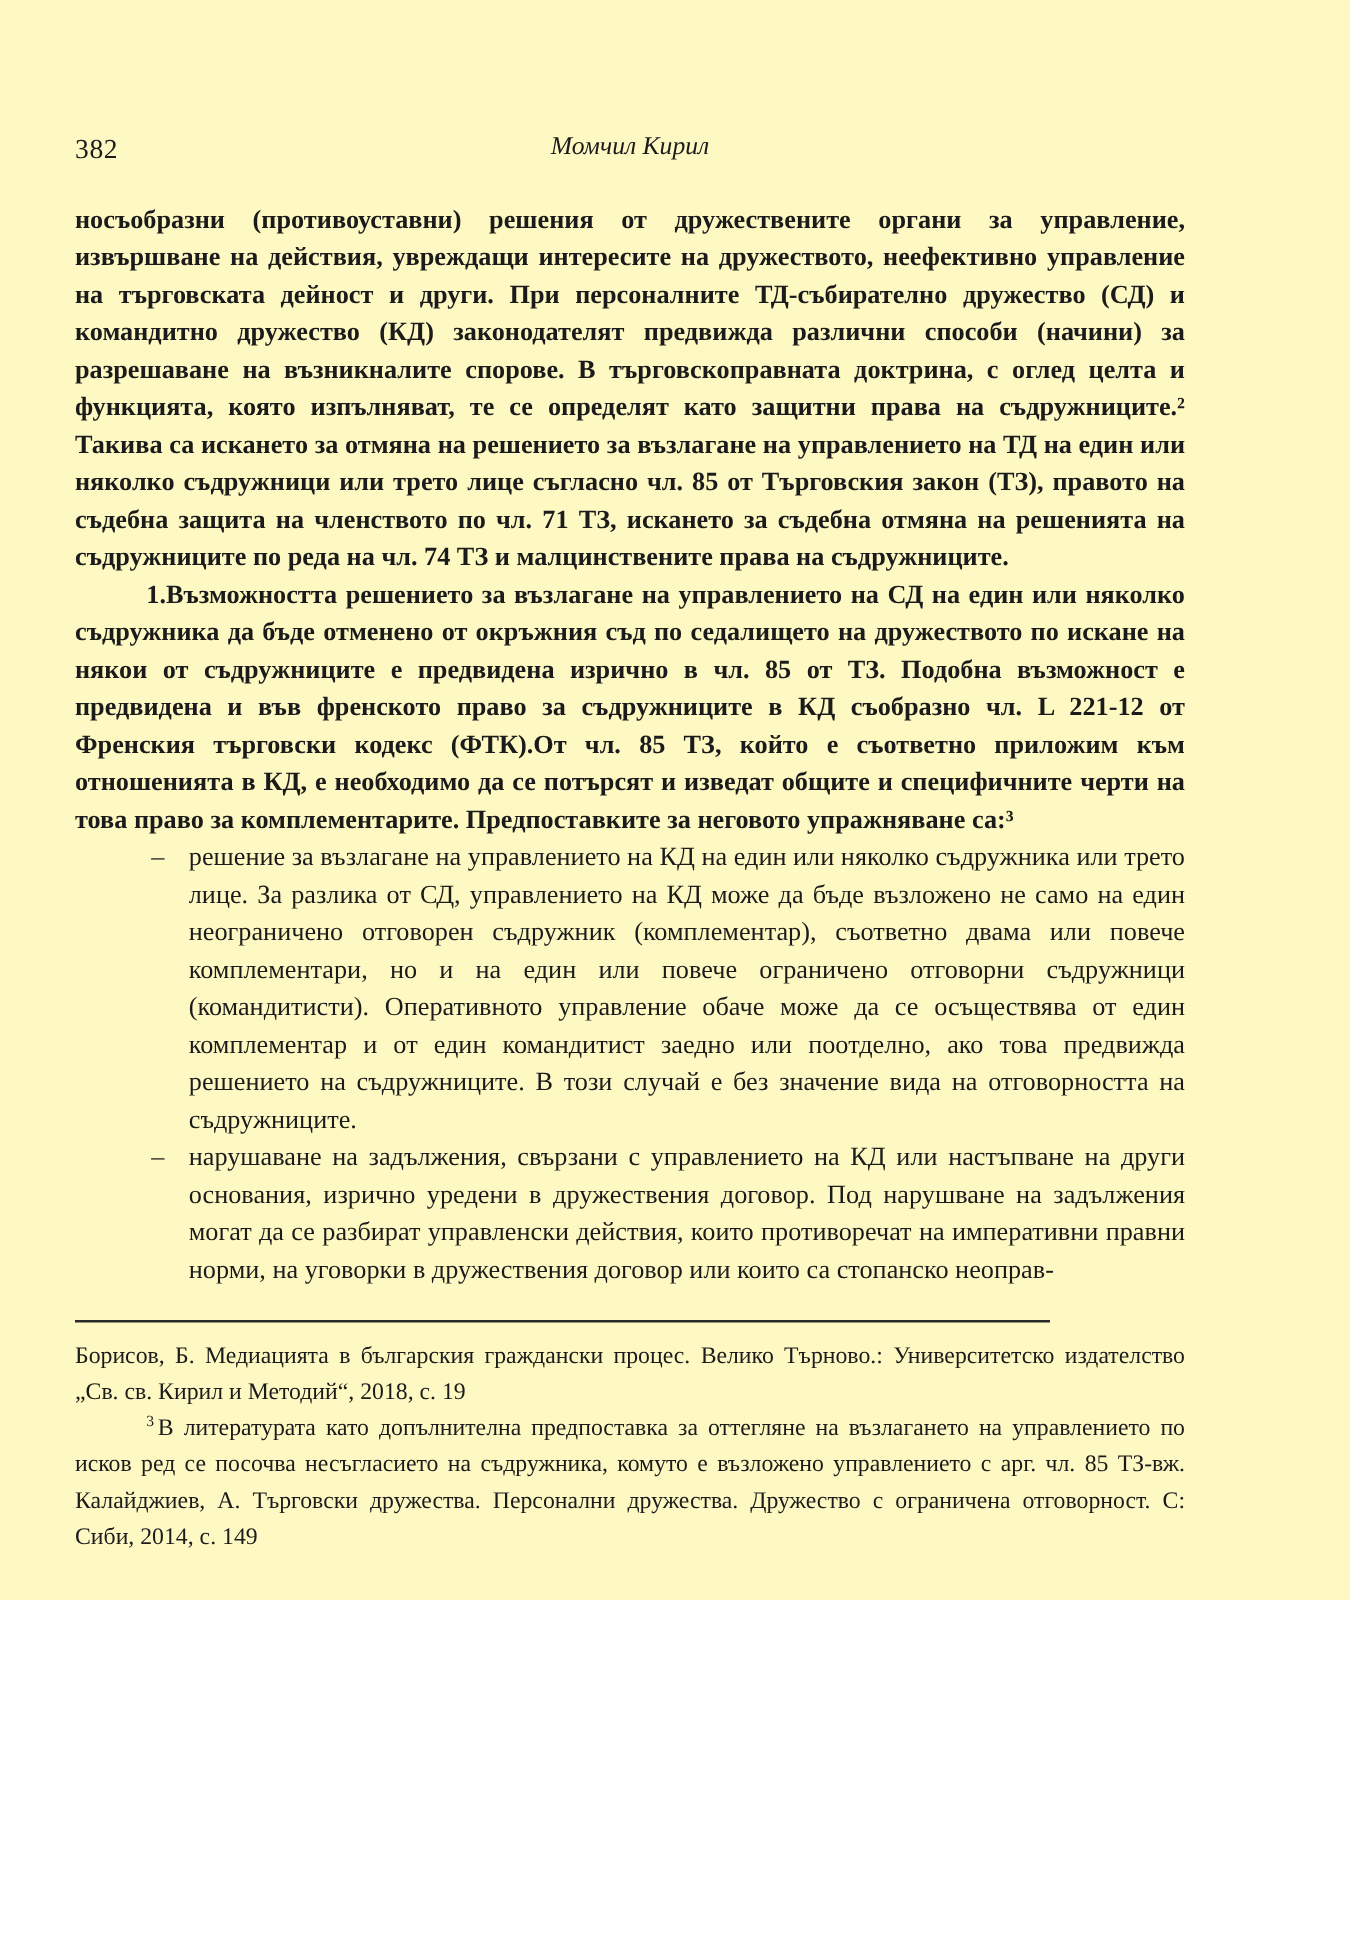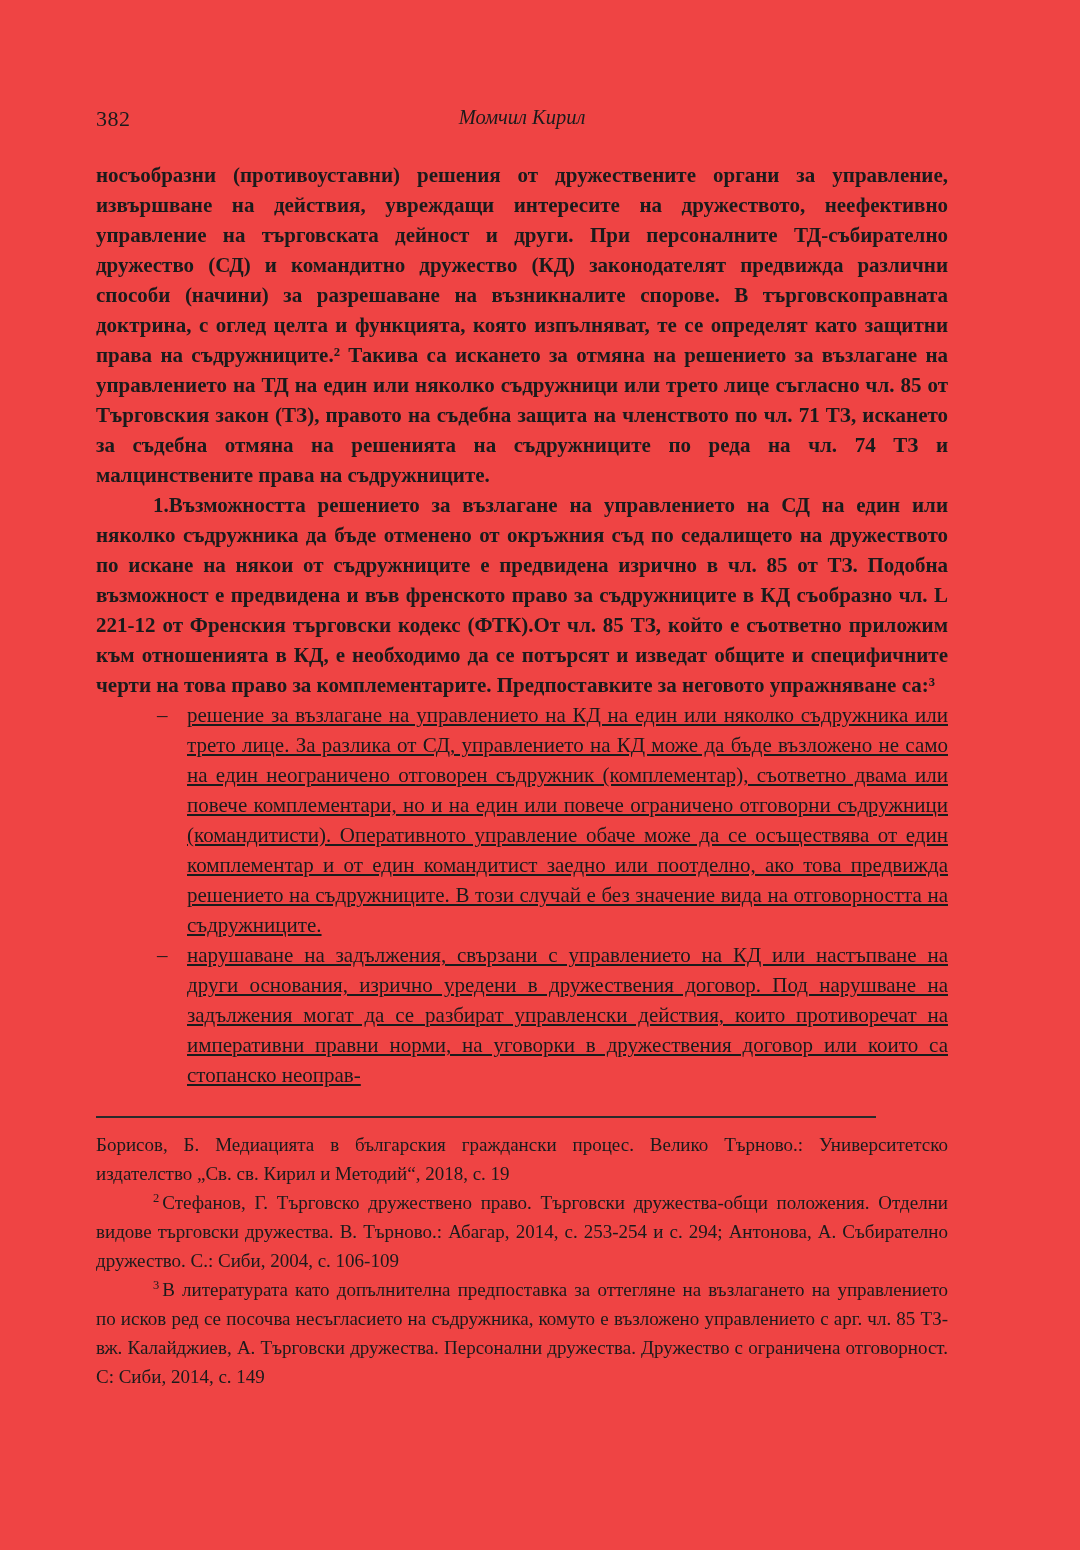--- a/index.html
+++ b/index.html
@@ -6,23 +6,23 @@
   html, body { background: #ffffff; }
   body {
     width: 1080px;
     height: 1550px;
     font-family: "Liberation Serif", serif;
     color: #1b1b1b;
     overflow: hidden;
   }
   .page {
     width: 1080px;
-    height: 1550px;
-    background: #ef4444;
-    padding: 106px 132px 40px 96px;
+    height: 1280px;
+    background: #fef9c3;
+    padding: 106px 132px 40px 60px;
     position: relative;
   }
   
   .page-header {
     position: relative;
     text-align: center;
     height: 32px;
     margin-bottom: 22px;
   }
   .page-number {
@@ -49,21 +49,20 @@
     display: flex;
     padding-left: 61px;
   }
   .bullet .marker {
     flex: 0 0 30px;
     width: 30px;
   }
   .bullet .btext {
     flex: 1;
     text-align: justify;
-    text-decoration: underline;
   }
   
   .footnotes {
     margin-top: 26px;
   }
   .fn-rule {
     width: 780px;
     border-top: 2px solid #2a2a2a;
     margin-bottom: 12px;
   }
@@ -111,19 +110,18 @@
     </div>
 
   </main>
 
   <footer class="footnotes">
 
     <div class="fn-rule"></div>
 
     <p class="fn"><span>Борисов, Б. Медиацията в българския граждански процес. Велико Търново.: Университетско издателство „Св. св. Кирил и Методий“, 2018, с. 19</span></p>
 
-    <p class="fn indent"><sup>2</sup><span>Стефанов, Г. Търговско дружествено право. Търговски дружества-общи положения. Отделни видове търговски дружества. В. Търново.: Абагар, 2014, с. 253-254 и с. 294; Антонова, А. Събирателно дружество. С.: Сиби, 2004, с. 106-109</span></p>
 
     <p class="fn indent"><sup>3</sup><span>В литературата като допълнителна предпоставка за оттегляне на възлагането на управлението по исков ред се посочва несъгласието на съдружника, комуто е възложено управлението с арг. чл. 85 ТЗ-вж. Калайджиев, А. Търговски дружества. Персонални дружества. Дружество с ограничена отговорност. С: Сиби, 2014, с. 149</span></p>
 
   </footer>
 
 </div>
 
 </body></html>

